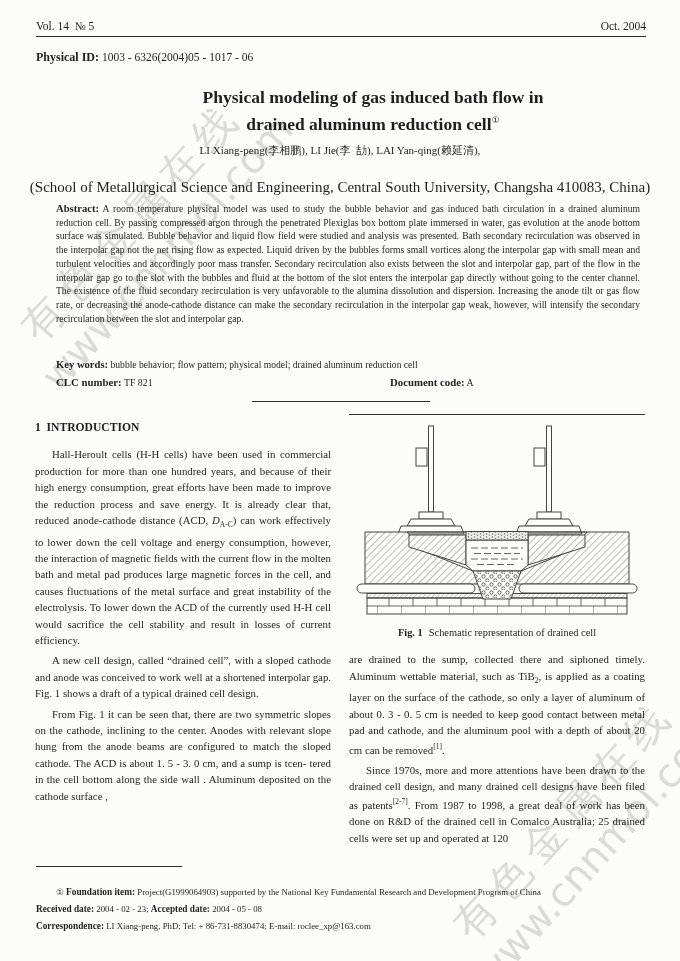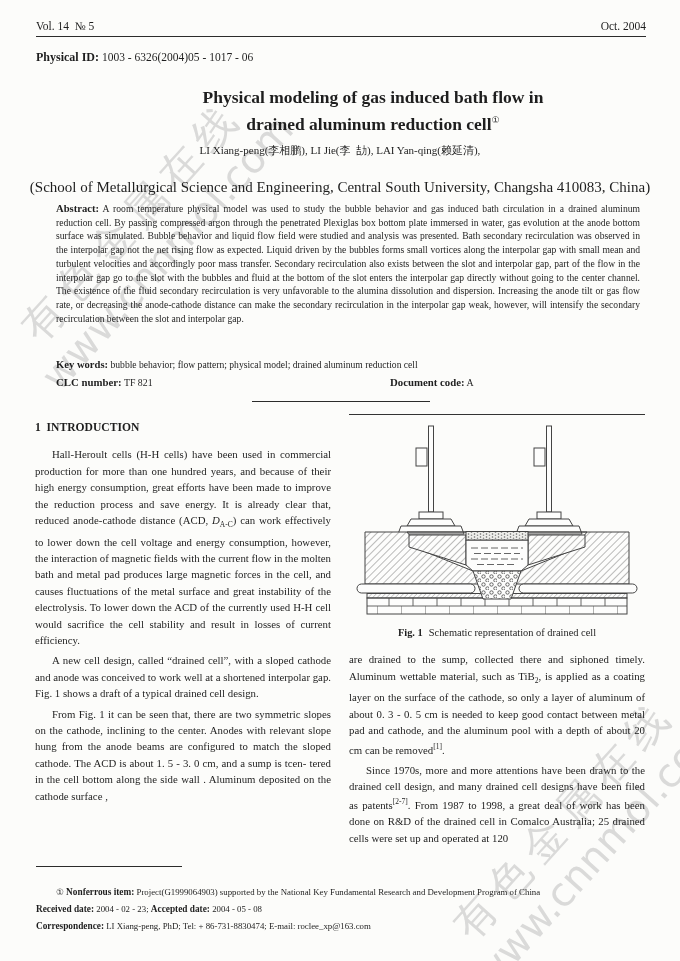--- a/index.html
+++ b/index.html
@@ -201,21 +201,21 @@
       </div>
 
       <p><span>are drained to the sump, collected there and siphoned timely. Aluminum wettable material, such as TiB</span><sub>2</sub><span>, is applied as a coating layer on the surface of the cathode, so only a layer of aluminum of about 0. 3 - 0. 5 cm is needed to keep good contact between metal pad and cathode, and the aluminum pool with a depth of about 20 cm can be removed</span><sup class="ref">[1]</sup><span>.</span></p>
       <p class="ind"><span>Since 1970s, more and more attentions have been drawn to the drained cell design, and many drained cell designs have been filed as patents</span><sup class="ref">[2-7]</sup><span>. From 1987 to 1998, a great deal of work has been done on R&amp;D of the drained cell in Comalco Australia; 25 drained cells were set up and operated at 120</span></p>
     </div>
 
     <div class="fn-sep"></div>
     <div class="fns">
       <p class="fn1">
         <span>①</span>
-        <b>Nonferrous item:</b>
+        <b>Foundation item:</b>
         <span>Project(G1999064903) supported by the National Key Fundamental Research and Development Program of China</span>
       </p>
       <p>
         <b>Received date:</b>
         <span>2004 - 02 - 23;</span>
         <b>Accepted date:</b>
         <span>2004 - 05 - 08</span>
       </p>
       <p>
         <b>Correspondence:</b>

